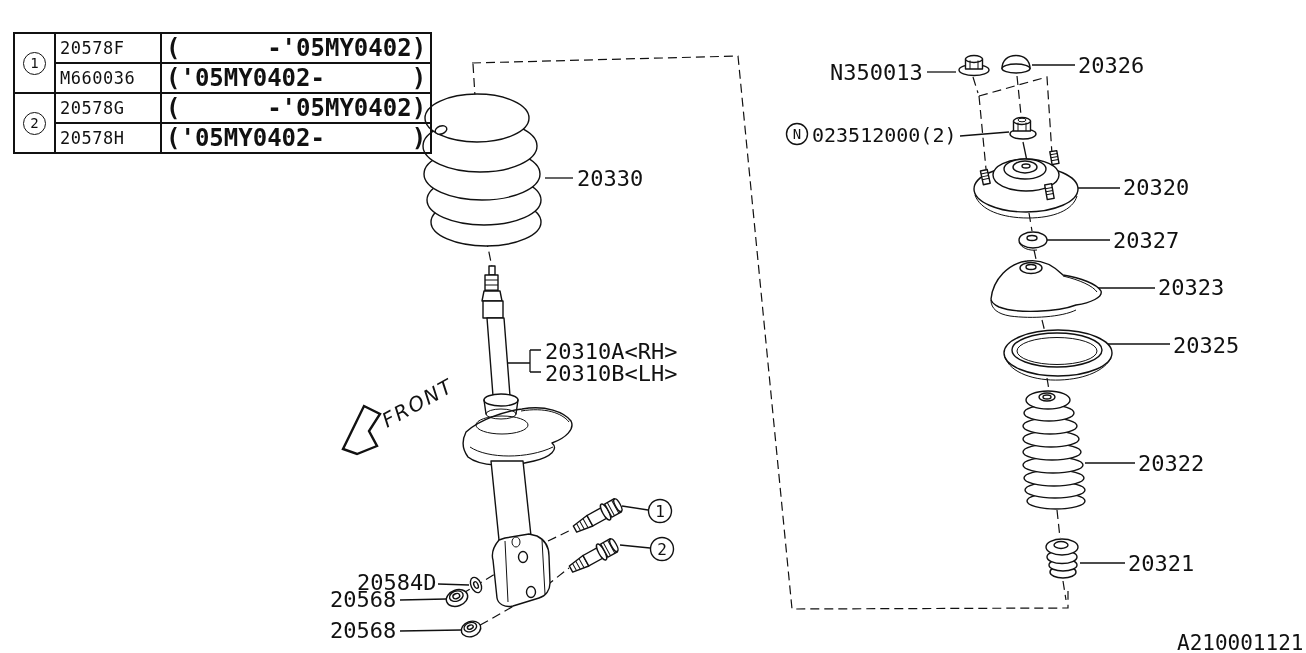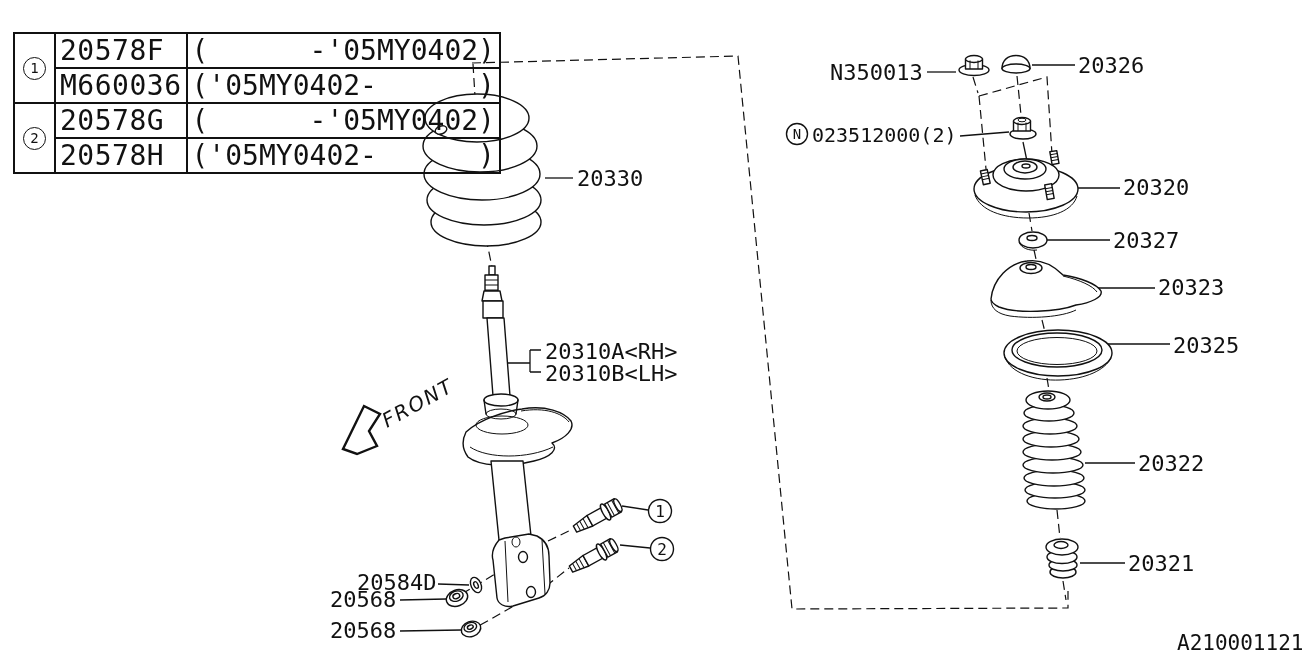--- a/index.html
+++ b/index.html
@@ -5,22 +5,22 @@
   html,body{margin:0;padding:0;background:#fff;}
   .canvas{position:relative;width:1306px;height:653px;background:#ffffff;overflow:hidden;
           font-family:"DejaVu Sans Mono", monospace;color:#111;}
   .canvas > svg{position:absolute;left:0;top:0;}
   
   .app-table{position:absolute;left:13px;top:32px;}
   .app-table table{border-collapse:collapse;}
   .app-table td{border:2px solid #111;height:27px;padding:0 4px;
                 font-family:"DejaVu Sans Mono", monospace;color:#111;vertical-align:middle;}
   td.sym{width:31px;text-align:center;}
-  td.part{width:96px;font-size:28px;letter-spacing:.5px;}
-  td.range{width:218px;font-size:28px;white-space:pre;}
+  td.part{width:96px;font-size:17px;letter-spacing:.5px;}
+  td.range{width:218px;font-size:24px;white-space:pre;font-weight:bold;}
   .circ{display:inline-block;width:21px;height:21px;border:1.6px solid #111;border-radius:50%;
         font-size:14px;line-height:21px;text-align:center;}
   
   .art{fill:none;stroke:#111;stroke-width:1.4;stroke-linejoin:round;stroke-linecap:round;}
   .fillw{fill:#fff;stroke:#111;stroke-width:1.4;stroke-linejoin:round;}
   .thin{fill:none;stroke:#111;stroke-width:1;}
   .dash{fill:none;stroke:#111;stroke-width:1.2;stroke-dasharray:9 5;}
   .lead{fill:none;stroke:#111;stroke-width:1.3;}
   .label{font-family:"DejaVu Sans Mono", monospace;font-size:22px;fill:#111;}
   .label.small{font-size:20px;}

